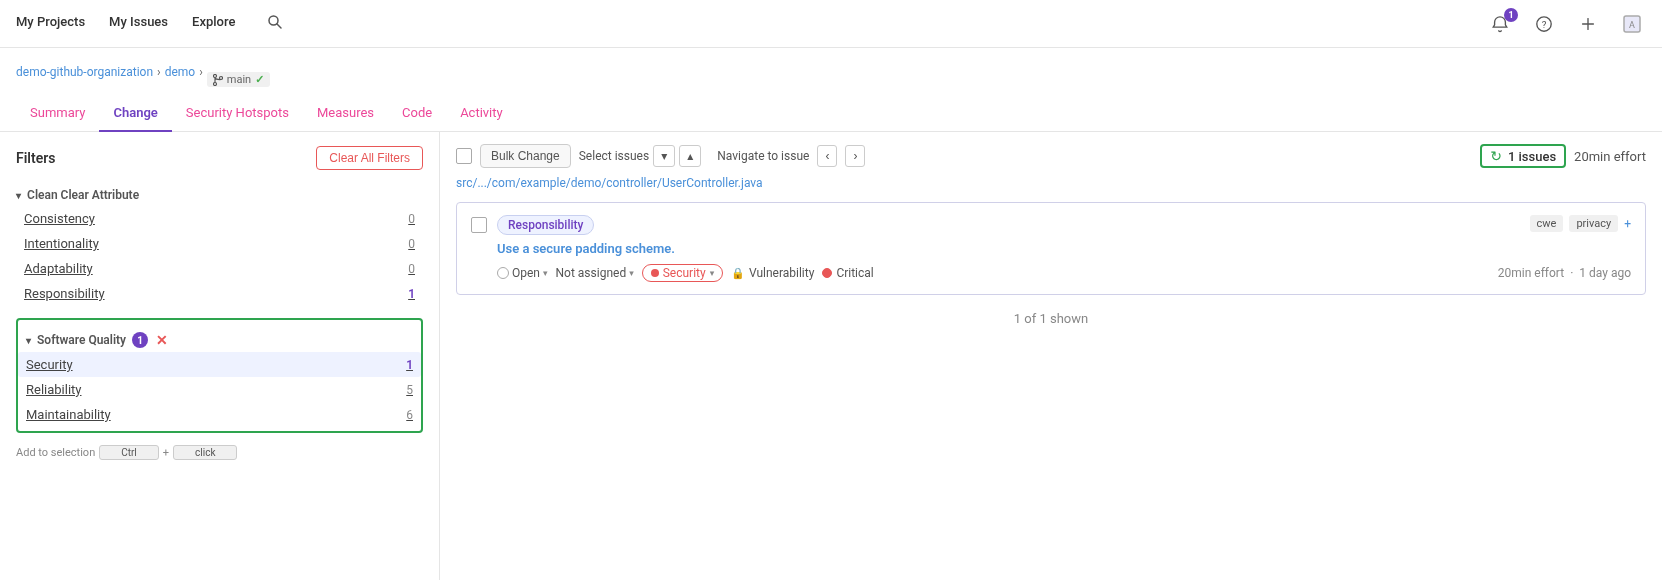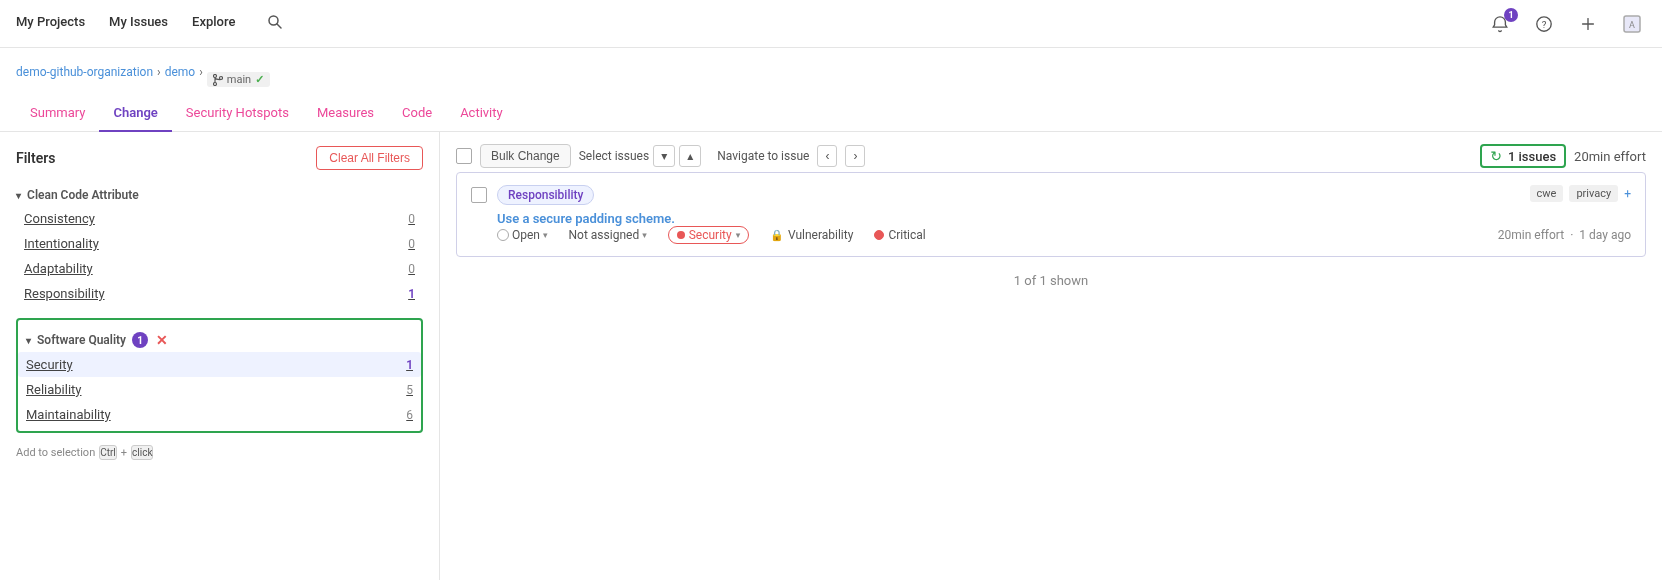--- a/index.html
+++ b/index.html
@@ -98,21 +98,21 @@
     .software-quality-section .filter-section-header { padding-left: 8px; padding-right: 8px; }
     .software-quality-section .filter-item { margin: 0 0; }
 
     
     .add-selection-hint {
       padding: 8px 16px; font-size: 11px; color: #888;
       display: flex; align-items: center; gap: 4px;
     }
     .kbd {
       background: #f0f0f0; border: 1px solid #ccc; border-radius: 3px;
-      padding: 1px 0; font-size: 10px; color: #555;
+      padding: 1px 21px; font-size: 10px; color: #555;
     }
 
     
     .content-area {
       flex: 1; overflow-y: auto; padding: 12px 16px;
     }
 
     
     .content-toolbar {
       display: flex; align-items: center; gap: 8px; margin-bottom: 4px;
@@ -152,25 +152,25 @@
     }
     .issue-tags-right { margin-left: auto; display: flex; align-items: center; gap: 6px; }
     .tag-label {
       background: #f0f0f0; color: #555; border-radius: 3px;
       padding: 2px 7px; font-size: 11px;
     }
     .tag-plus { color: #4a90d9; font-size: 12px; cursor: pointer; }
 
     .issue-title {
       font-size: 13px; color: #4a90d9; font-weight: 600; cursor: pointer;
-      padding-left: 26px; 
+      padding-left: 26px; margin-bottom: 8px;
     }
 
     .issue-meta {
-      display: flex; align-items: center; gap: 21px; padding-left: 26px;
+      display: flex; align-items: center; gap: 8px; padding-left: 26px;
       font-size: 12px; flex-wrap: wrap;
     }
     .meta-open {
       display: flex; align-items: center; gap: 3px; color: #555; cursor: pointer;
     }
     .meta-dot { width: 12px; height: 12px; border-radius: 50%; border: 1.5px solid #aaa; display: inline-block; }
     .meta-open-text { }
     .meta-chevron { font-size: 9px; color: #888; }
 
     .meta-assigned { display: flex; align-items: center; gap: 3px; color: #555; cursor: pointer; }
@@ -273,21 +273,21 @@
   <div class="sidebar" data-interactable="false">
 
     <div class="filters-header" data-interactable="false">
       <span class="filters-title" data-interactable="false">Filters</span>
       <button class="clear-all-btn" data-interactable="true">Clear All Filters</button>
     </div>
 
     <div class="filter-section" data-interactable="false">
       <div class="filter-section-header" data-interactable="true">
         <span class="chevron" data-interactable="false">▾</span>
-        <span data-interactable="false">Clean Code Attribute</span>
+        <span data-interactable="false">Clean Clear Attribute</span>
       </div>
       <div class="filter-item" data-interactable="true">
         <span data-interactable="false">Consistency</span>
         <span class="filter-item-count" data-interactable="false">0</span>
       </div>
       <div class="filter-item" data-interactable="true">
         <span data-interactable="false">Intentionality</span>
         <span class="filter-item-count" data-interactable="false">0</span>
       </div>
       <div class="filter-item" data-interactable="true">
@@ -342,20 +342,21 @@
       <span class="navigate-label" data-interactable="false">Navigate to issue</span>
       <button class="nav-btn" data-interactable="true">‹</button>
       <button class="nav-btn" data-interactable="true">›</button>
       <div class="issues-count-badge" data-interactable="false">
         <span class="refresh-icon" data-interactable="true">↻</span>
         <span class="issues-count-text" data-interactable="false">1 issues</span>
       </div>
       <span class="effort-text" data-interactable="false">20min effort</span>
     </div>
 
+    <div class="file-path" data-interactable="true">src/.../com/example/demo/controller/UserController.java</div>
 
     <div class="issue-card" data-interactable="false">
       <div class="issue-card-top" data-interactable="false">
         <div class="issue-checkbox" data-interactable="true"></div>
         <span class="issue-tag" data-interactable="true">Responsibility</span>
         <div class="issue-tags-right" data-interactable="false">
           <span class="tag-label" data-interactable="true">cwe</span>
           <span class="tag-label" data-interactable="true">privacy</span>
           <span class="tag-plus" data-interactable="true">+</span>
         </div>

